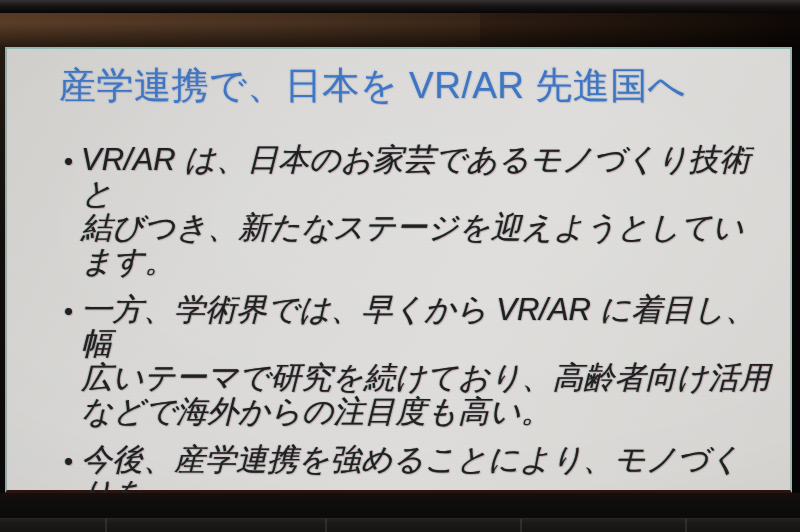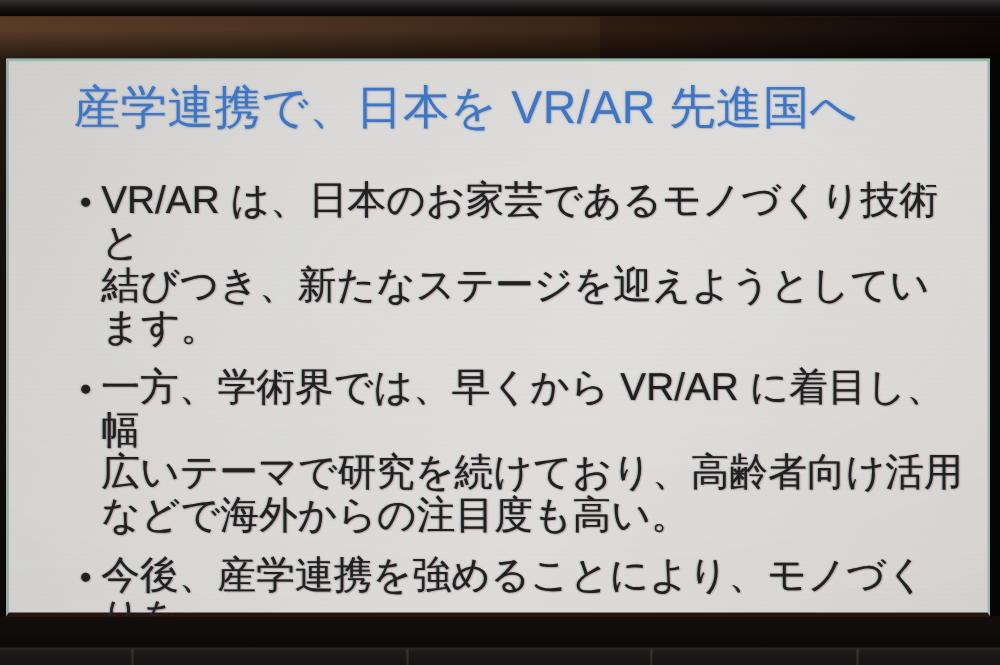--- a/index.html
+++ b/index.html
@@ -76,20 +76,21 @@
        1px 1px 1px rgba(115,25,45,0.22),
        0 0 1px rgba(0,0,0,0.45);
   }
   .bullet .dot {
     position: absolute; left: -1px; top: 2px;
     font-size: 26px;
     line-height: 32px;
   }
   .btxt {
     white-space: pre-line;
+    font-style: italic;
   }
   
   .bottom-area {
     position: absolute; left: 0; top: 493px; width: 800px; height: 39px;
     background: linear-gradient(180deg, #1a0d0b 0%, #100e0d 15%, #0c0b0b 55%, #0a0909 100%);
   }
   .table-edge {
     position: absolute; left: 0; top: 25px; width: 800px; height: 14px;
     background: linear-gradient(180deg, #242120 0%, #1b1918 30%, #151313 100%);
     border-top: 1px solid rgba(120,110,100,0.22);

